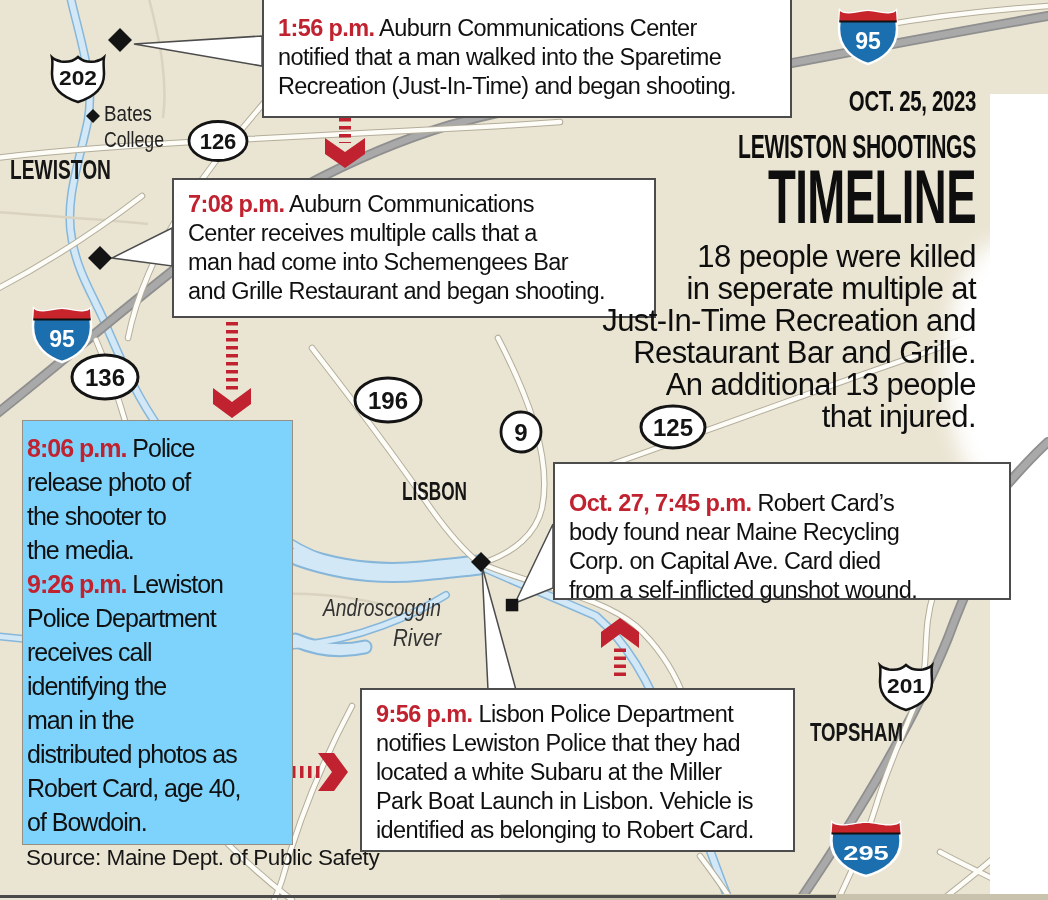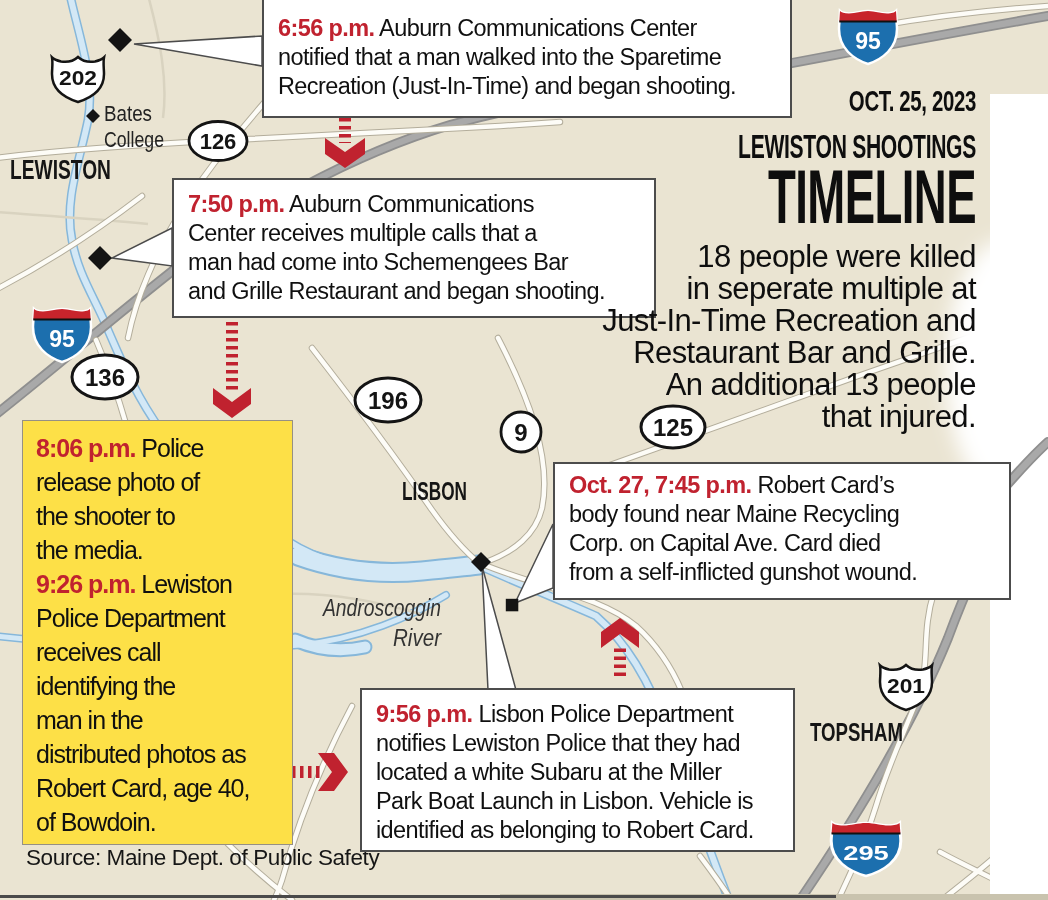--- a/index.html
+++ b/index.html
@@ -9,23 +9,23 @@
   #map-svg{position:absolute;left:0;top:0;z-index:0;}
   svg text{font-family:"Liberation Sans",sans-serif;}
 
   
   .co{position:absolute;z-index:10;background:#fff;border:2px solid #4c4c4c;
       color:#101010;font-size:23.5px;line-height:29px;letter-spacing:-0.6px;}
   .co .seg{white-space:pre-line;}
   .co .t{font-weight:bold;color:#c0222f;}
   #co0{left:262px;top:-14px;width:530px;height:132px;padding:26px 14px 0;}
   #co1{left:172px;top:178px;width:484px;height:140px;padding:10px 14px;}
-  #co2{left:22px;top:420px;width:271px;height:425px;padding:10px 13px;
-       background:#fde047;border:1.5px solid #969084;font-size:25px;line-height:34px;letter-spacing:-1px;}
-  #co3{left:553px;top:462px;width:458px;height:138px;padding:7px 14px;}
+  #co2{left:22px;top:420px;width:271px;height:425px;padding:10px 4px;
+       background:#7dd3fc;border:1.5px solid #969084;font-size:25px;line-height:34px;letter-spacing:-1px;}
+  #co3{left:553px;top:462px;width:458px;height:138px;padding:25px 14px;}
   #co4{left:360px;top:688px;width:435px;height:164px;padding:10px 14px;}
 
   
   #hdr{position:absolute;top:86px;right:72px;width:380px;text-align:right;
        color:#0e0e0e;z-index:10;}
   .h-date{font-size:30px;font-weight:bold;line-height:30px;letter-spacing:-0.5px;
           transform:scaleX(.68);transform-origin:100% 50%;}
   .h-kicker{font-size:33px;font-weight:bold;line-height:33px;letter-spacing:-0.5px;
           margin-top:14px;transform:scaleX(.64);transform-origin:100% 50%;}
   .h-title{font-size:76px;font-weight:bold;line-height:62px;letter-spacing:-1px;
@@ -218,26 +218,26 @@
       <text x="402" y="500" font-size="25" font-weight="bold" textLength="65" lengthAdjust="spacingAndGlyphs">LISBON</text>
       <text x="810" y="741" font-size="26" font-weight="bold" textLength="93" lengthAdjust="spacingAndGlyphs">TOPSHAM</text>
       <text x="104" y="121" font-size="22" fill="#222222" textLength="48" lengthAdjust="spacingAndGlyphs">Bates</text>
       <text x="104" y="147" font-size="22" fill="#222222" textLength="60" lengthAdjust="spacingAndGlyphs">College</text>
       <text x="441" y="616" font-size="23" font-style="italic" fill="#333333" text-anchor="end" textLength="118" lengthAdjust="spacingAndGlyphs">Androscoggin</text>
       <text x="441" y="646" font-size="23" font-style="italic" fill="#333333" text-anchor="end" textLength="48" lengthAdjust="spacingAndGlyphs">River</text>
     </g>
   </svg>
 
   <div id="co0" class="co">
-      <div class="seg"><span class="t">6:56 p.m.</span> Auburn Communications Center
+      <div class="seg"><span class="t">1:56 p.m.</span> Auburn Communications Center
 notified that a man walked into the Sparetime
 Recreation (Just-In-Time) and began shooting.</div>
     </div>
   <div id="co1" class="co">
-      <div class="seg"><span class="t">7:50 p.m.</span> Auburn Communications
+      <div class="seg"><span class="t">7:08 p.m.</span> Auburn Communications
 Center receives multiple calls that a
 man had come into Schemengees Bar
 and Grille Restaurant and began shooting.</div>
     </div>
   <div id="co2" class="co">
       <div class="seg"><span class="t">8:06 p.m.</span> Police
 release photo of
 the shooter to
 the media.</div>
       <div class="seg"><span class="t">9:26 p.m.</span> Lewiston

